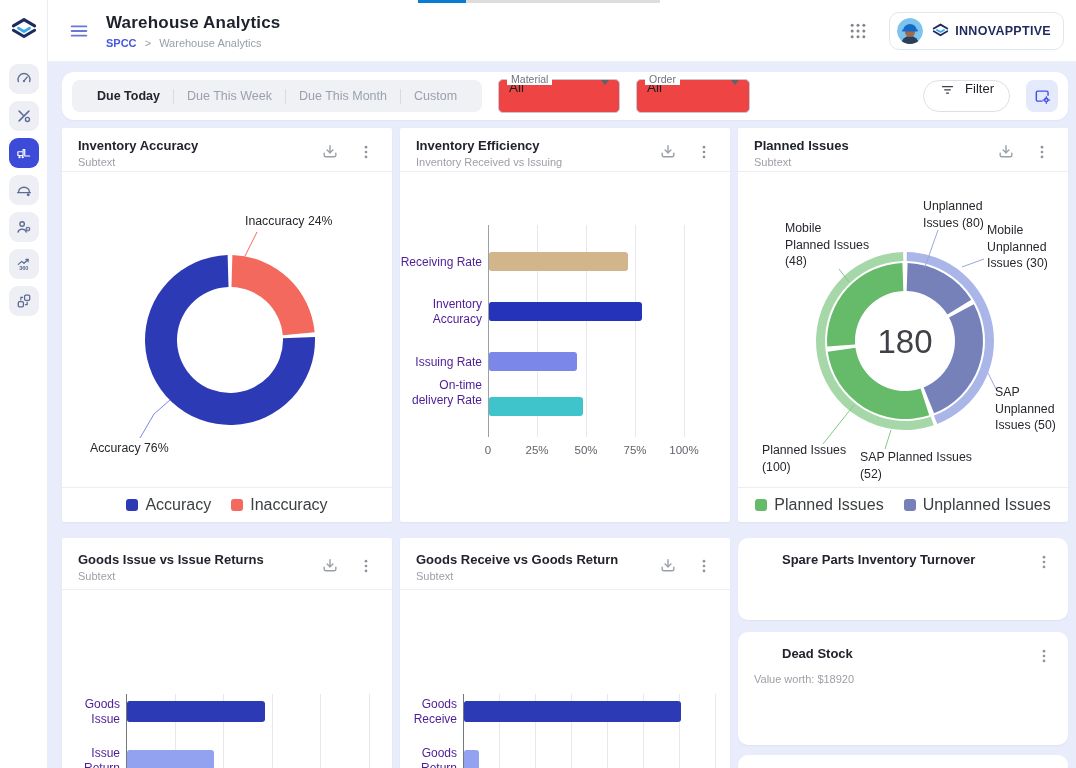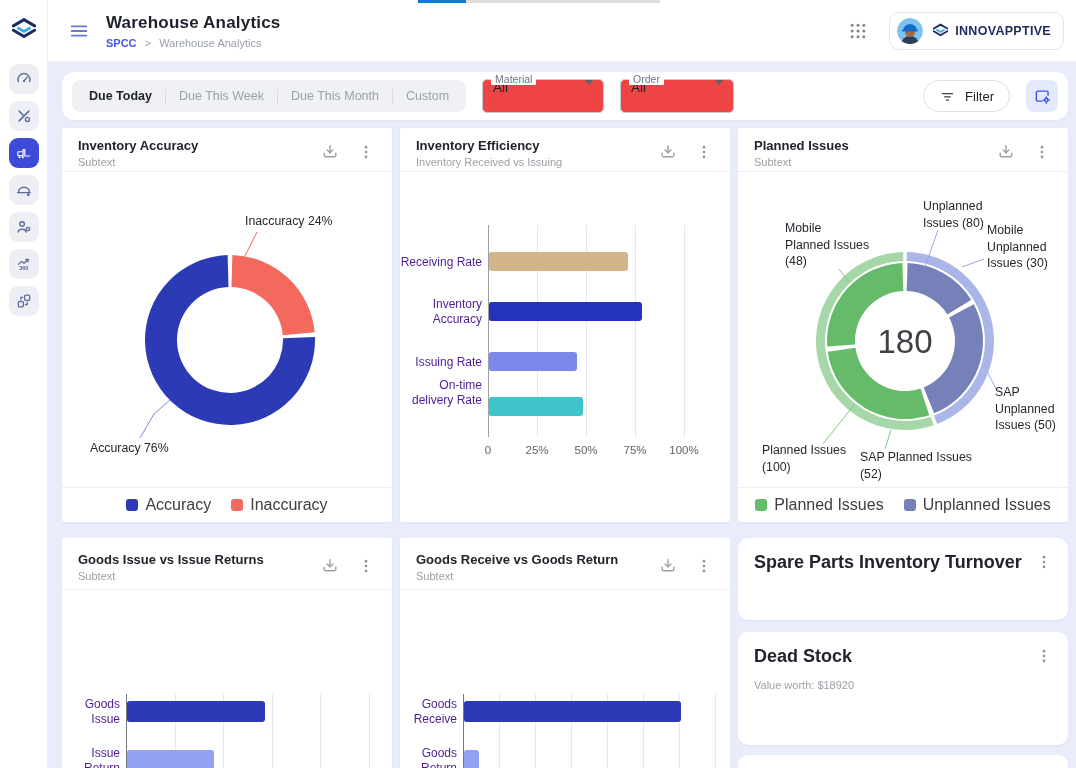--- a/index.html
+++ b/index.html
@@ -29,31 +29,31 @@
   .apps-btn { width:34px; height:34px; background:transparent; border:none; cursor:pointer; display:flex; align-items:center; justify-content:center; }
   .account-pill { display:flex; align-items:center; gap:8px; border:1px solid #e4e6ef; border-radius:10px; padding:5px 12px 5px 7px; background:#fff; cursor:pointer; }
   .avatar { width:26px; height:26px; border-radius:50%; overflow:hidden; flex:0 0 auto; }
   .brand-row { display:flex; align-items:center; gap:5px; }
   .brand-text { font-size:12.5px; font-weight:800; color:#1e2a5e; letter-spacing:.3px; }
 
   
   .main { position:absolute; left:48px; top:62px; width:1028px; height:706px; padding:10px 8px 0 14px; }
 
   .filter-panel { height:48px; background:#fff; border-radius:12px; display:flex; align-items:center; padding:0 10px; gap:16px; box-shadow:0 1px 2px rgba(30,35,90,.04); }
-  .segmented { background:#f0f1f5; border-radius:8px; height:32px; display:flex; align-items:center; padding:0 4px; }
+  .segmented { background:#f0f1f5; border-radius:8px; height:32px; display:flex; align-items:center; padding:0 12px; }
   .seg-item { border:none; background:transparent; font-family:inherit; font-size:12.5px; color:#9aa1ad; padding:0 13px; height:100%; cursor:pointer; }
   .seg-item.active { color:#23262e; font-weight:700; }
   .seg-sep { width:1px; height:15px; background:#d9dbe1; }
   .select { position:relative; border:1px solid #c6c8d2; border-radius:5px; height:34px; display:flex; align-items:flex-start; padding:0 10px; cursor:pointer; background:#ef4444; }
   .select.material { width:122px; } .select.order { width:114px; }
   .select .flabel { position:absolute; top:-7px; left:8px; background:#fff; padding:0 4px; font-size:10.5px; color:#6f7480; }
   .select .val { font-size:13.5px; color:#1c1f26; }
   .select .arrow { margin-left:auto; width:0; height:0; border-left:4.5px solid transparent; border-right:4.5px solid transparent; border-top:5px solid #5f6368; }
   .spacer { flex:1; }
-  .filter-btn { height:32px; border:1px solid #dde0e6; border-radius:17px; background:#fff; display:flex; align-items:center; gap:9px; padding:0 15px; font-family:inherit; font-size:13px; font-weight:500; color:#202124; cursor:pointer; }
+  .filter-btn { height:32px; border:1px solid #dde0e6; border-radius:17px; background:#fff; display:flex; gap:9px; padding:0 15px; font-family:inherit; font-size:13px; font-weight:500; color:#202124; cursor:pointer; }
   .dash-settings-btn { width:32px; height:32px; border:none; border-radius:8px; background:#e4e9fc; display:flex; align-items:center; justify-content:center; cursor:pointer; }
 
   
   .grid { display:grid; grid-template-columns:330px 330px 330px; column-gap:8px; row-gap:16px; margin-top:8px; align-items:start; }
   .card { background:#fff; border-radius:2px; box-shadow:0 1px 2px rgba(30,35,90,.05); overflow:hidden; }
   .card.row1 { height:394px; }
   .card.row2chart { height:312px; }
   .card-head { display:flex; align-items:flex-start; padding:10px 14px 0 16px; height:44px; border-bottom:1px solid #ededf2; }
   .card.row2chart .card-head { height:52px; padding-top:14px; }
   .card-titles { flex:1; min-width:0; }
@@ -73,21 +73,21 @@
   .gridline { position:absolute; width:1px; background:#e7e7ee; }
   .vaxis { position:absolute; width:1px; }
   .bar { position:absolute; border-radius:2.5px 3px 3px 2.5px; }
   .cat-label { position:absolute; text-align:right; font-size:12px; color:#4c1d95; line-height:15px; transform:translateY(-50%); }
   .tick { position:absolute; transform:translateX(-50%); font-size:11.5px; color:#5f6368; }
 
   
   .kpi-col { display:flex; flex-direction:column; }
   .kpi-card { background:#fff; border-radius:10px; box-shadow:0 1px 2px rgba(30,35,90,.05); padding:14px 16px; position:relative; }
   .kpi-card .kebab-abs { position:absolute; top:12px; right:12px; }
-  .kpi-title { font-size:18px; font-weight:700; color:#21242c; }
+  .kpi-title { font-size:13px; font-weight:700; color:#21242c;margin-left:28px; }
   .kpi-value { font-size:26px; font-weight:500; color:#1e1f24; margin-top:12px; }
   .kpi-note { font-size:11px; color:#9e9ea6; margin-top:12px; }
   .kpi-turnover { height:82px; }
   .kpi-dead { height:113px; margin-top:12px; }
   .kpi-sliver { height:60px; margin-top:10px; }
 
   text { font-family:"Liberation Sans", sans-serif; }
 </style>
 </head>
 <body>

